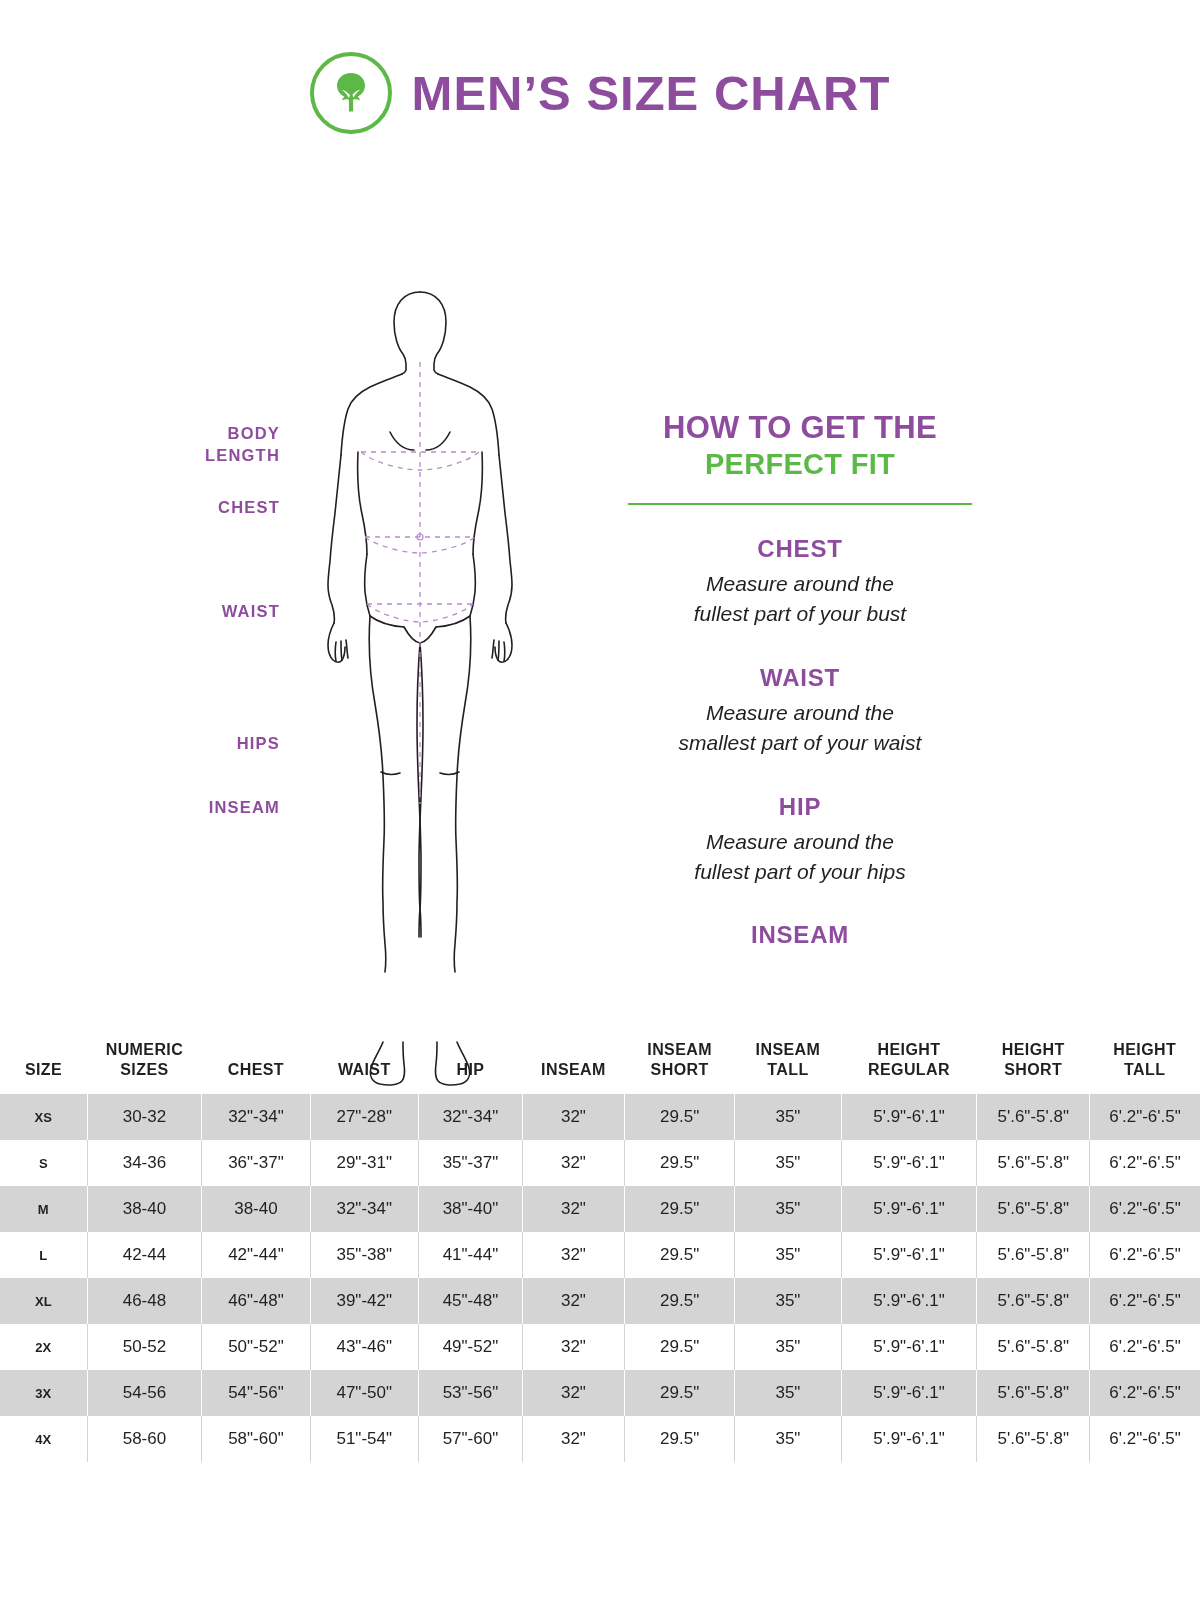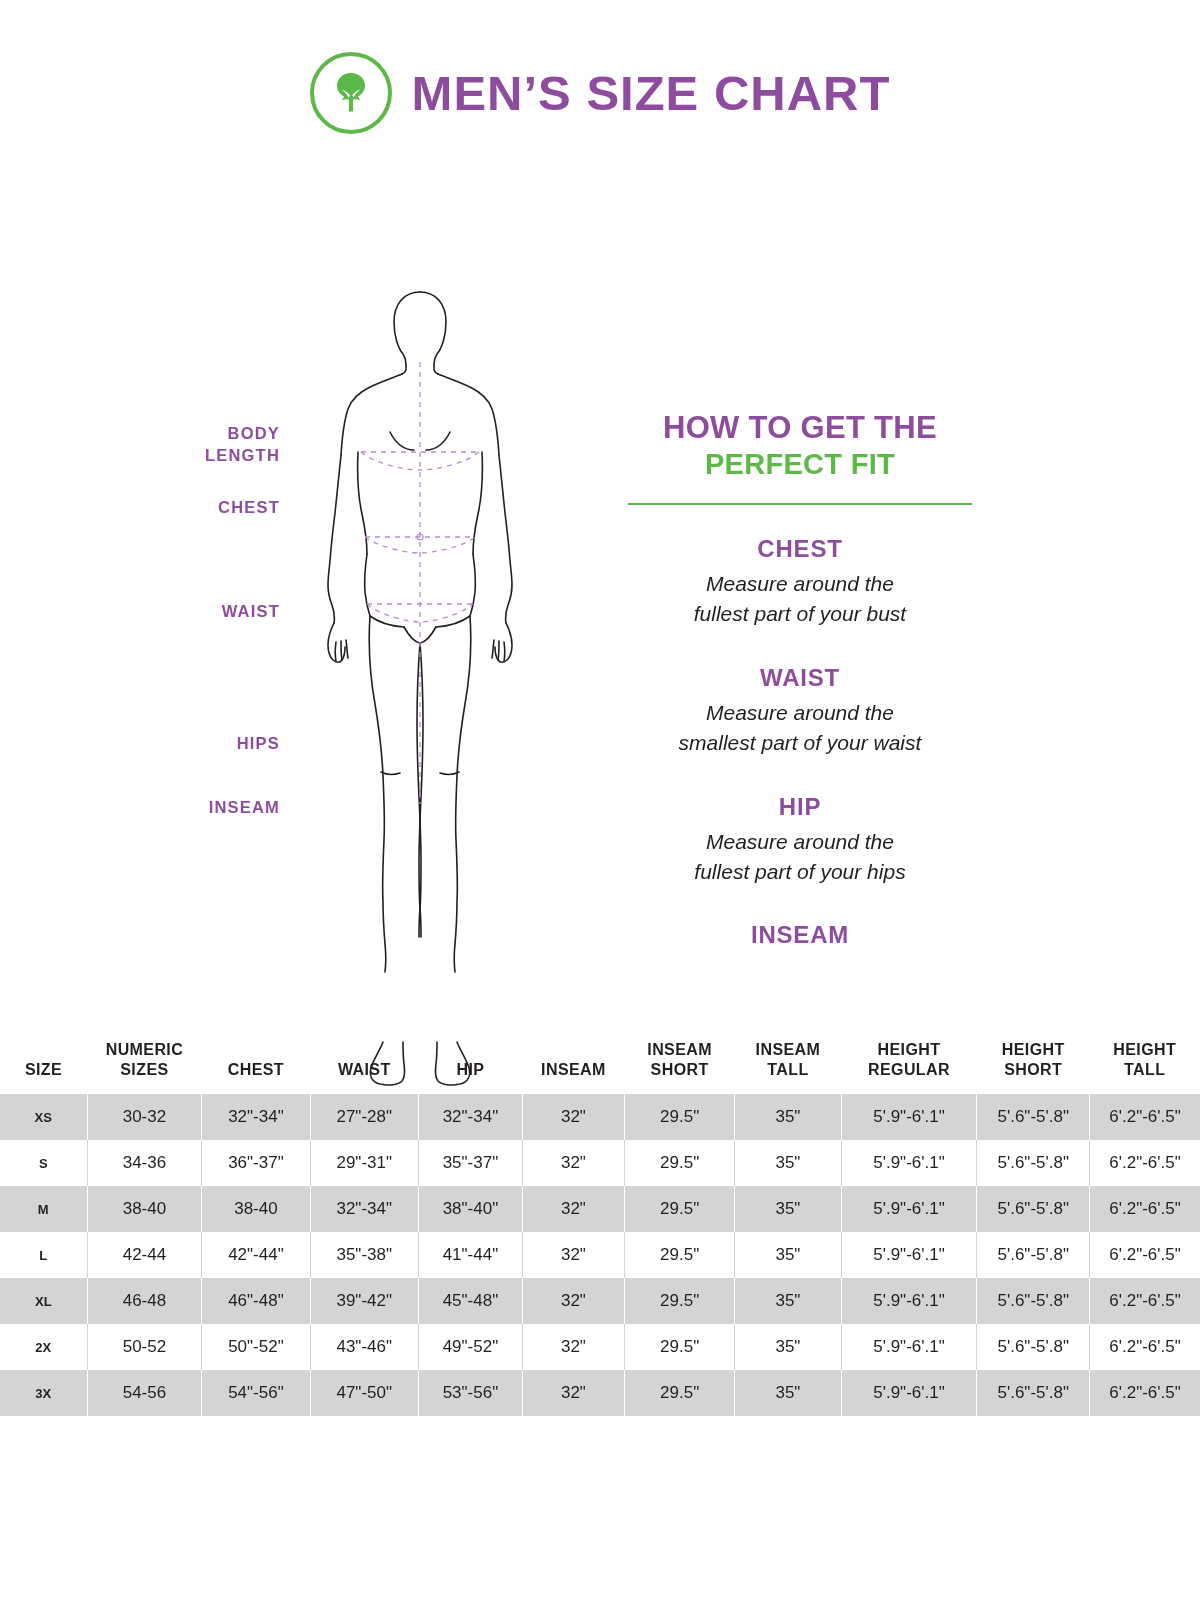--- a/index.html
+++ b/index.html
@@ -439,17 +439,30 @@
           <td>54"-56"</td>
           <td>47"-50"</td>
           <td>53"-56"</td>
           <td>32"</td>
           <td>29.5"</td>
           <td>35"</td>
           <td>5'.9"-6'.1"</td>
           <td>5'.6"-5'.8"</td>
           <td>6'.2"-6'.5"</td>
         </tr>
+        <tr>
+          <td>4X</td>
+          <td>58-60</td>
+          <td>58"-60"</td>
+          <td>51"-54"</td>
+          <td>57"-60"</td>
+          <td>32"</td>
+          <td>29.5"</td>
+          <td>35"</td>
+          <td>5'.9"-6'.1"</td>
+          <td>5'.6"-5'.8"</td>
+          <td>6'.2"-6'.5"</td>
+        </tr>
       </tbody>
     </table>
   </div>
 
 </div>
 
 </body></html>

